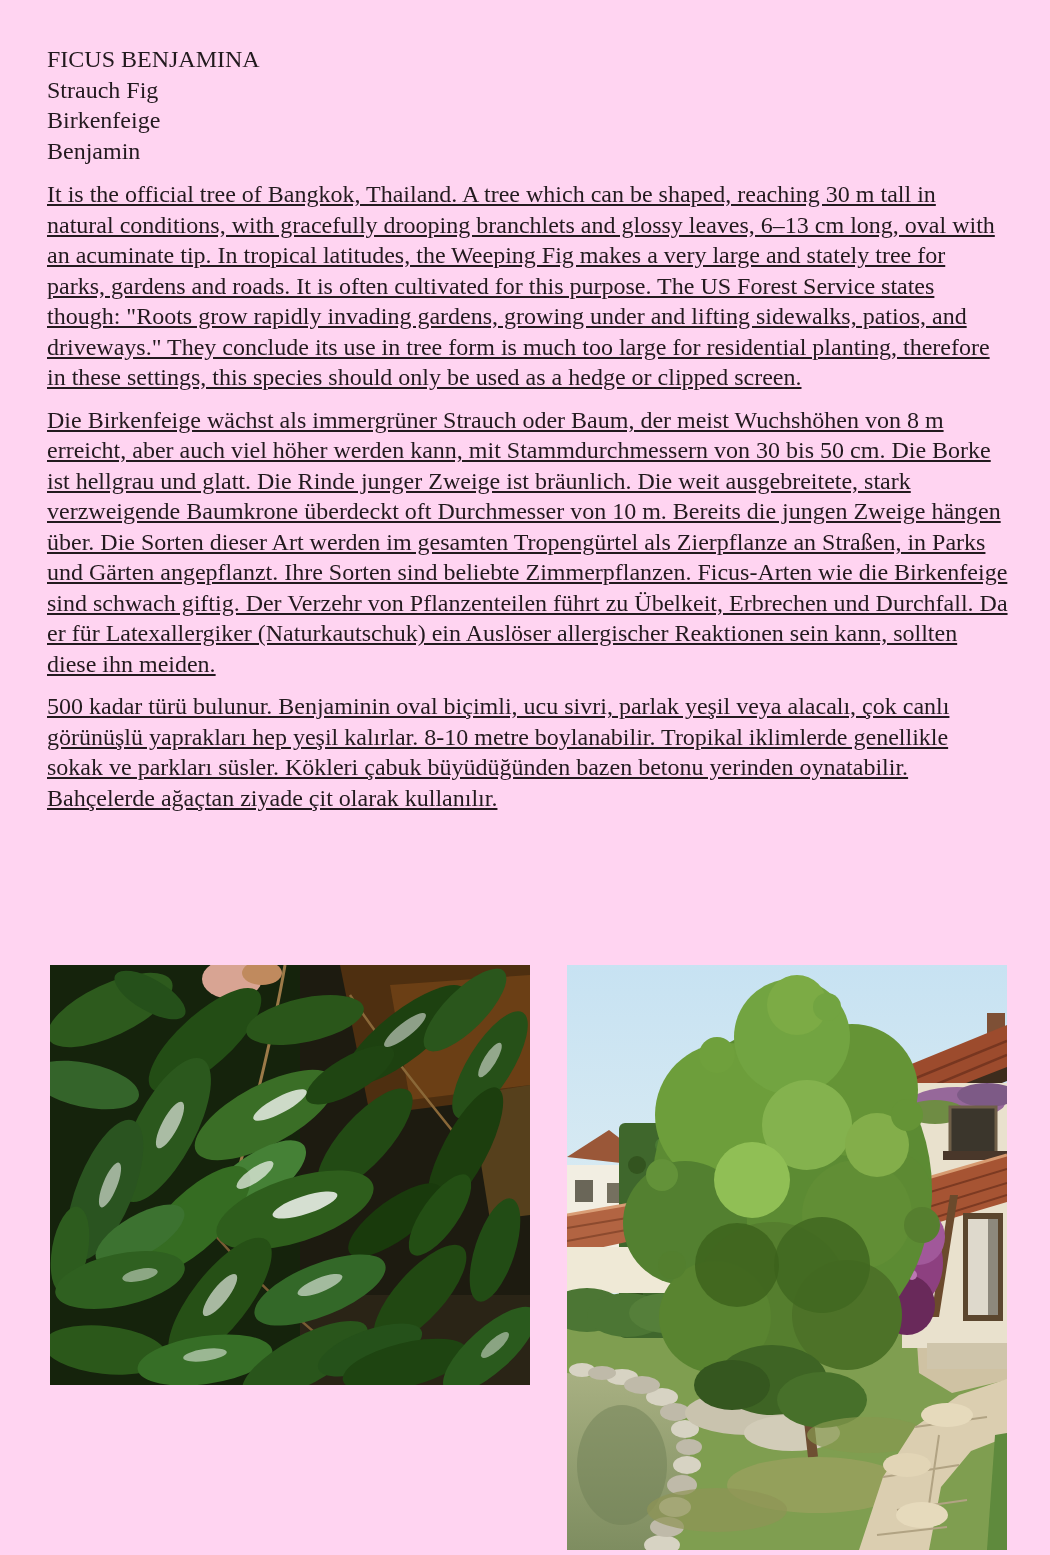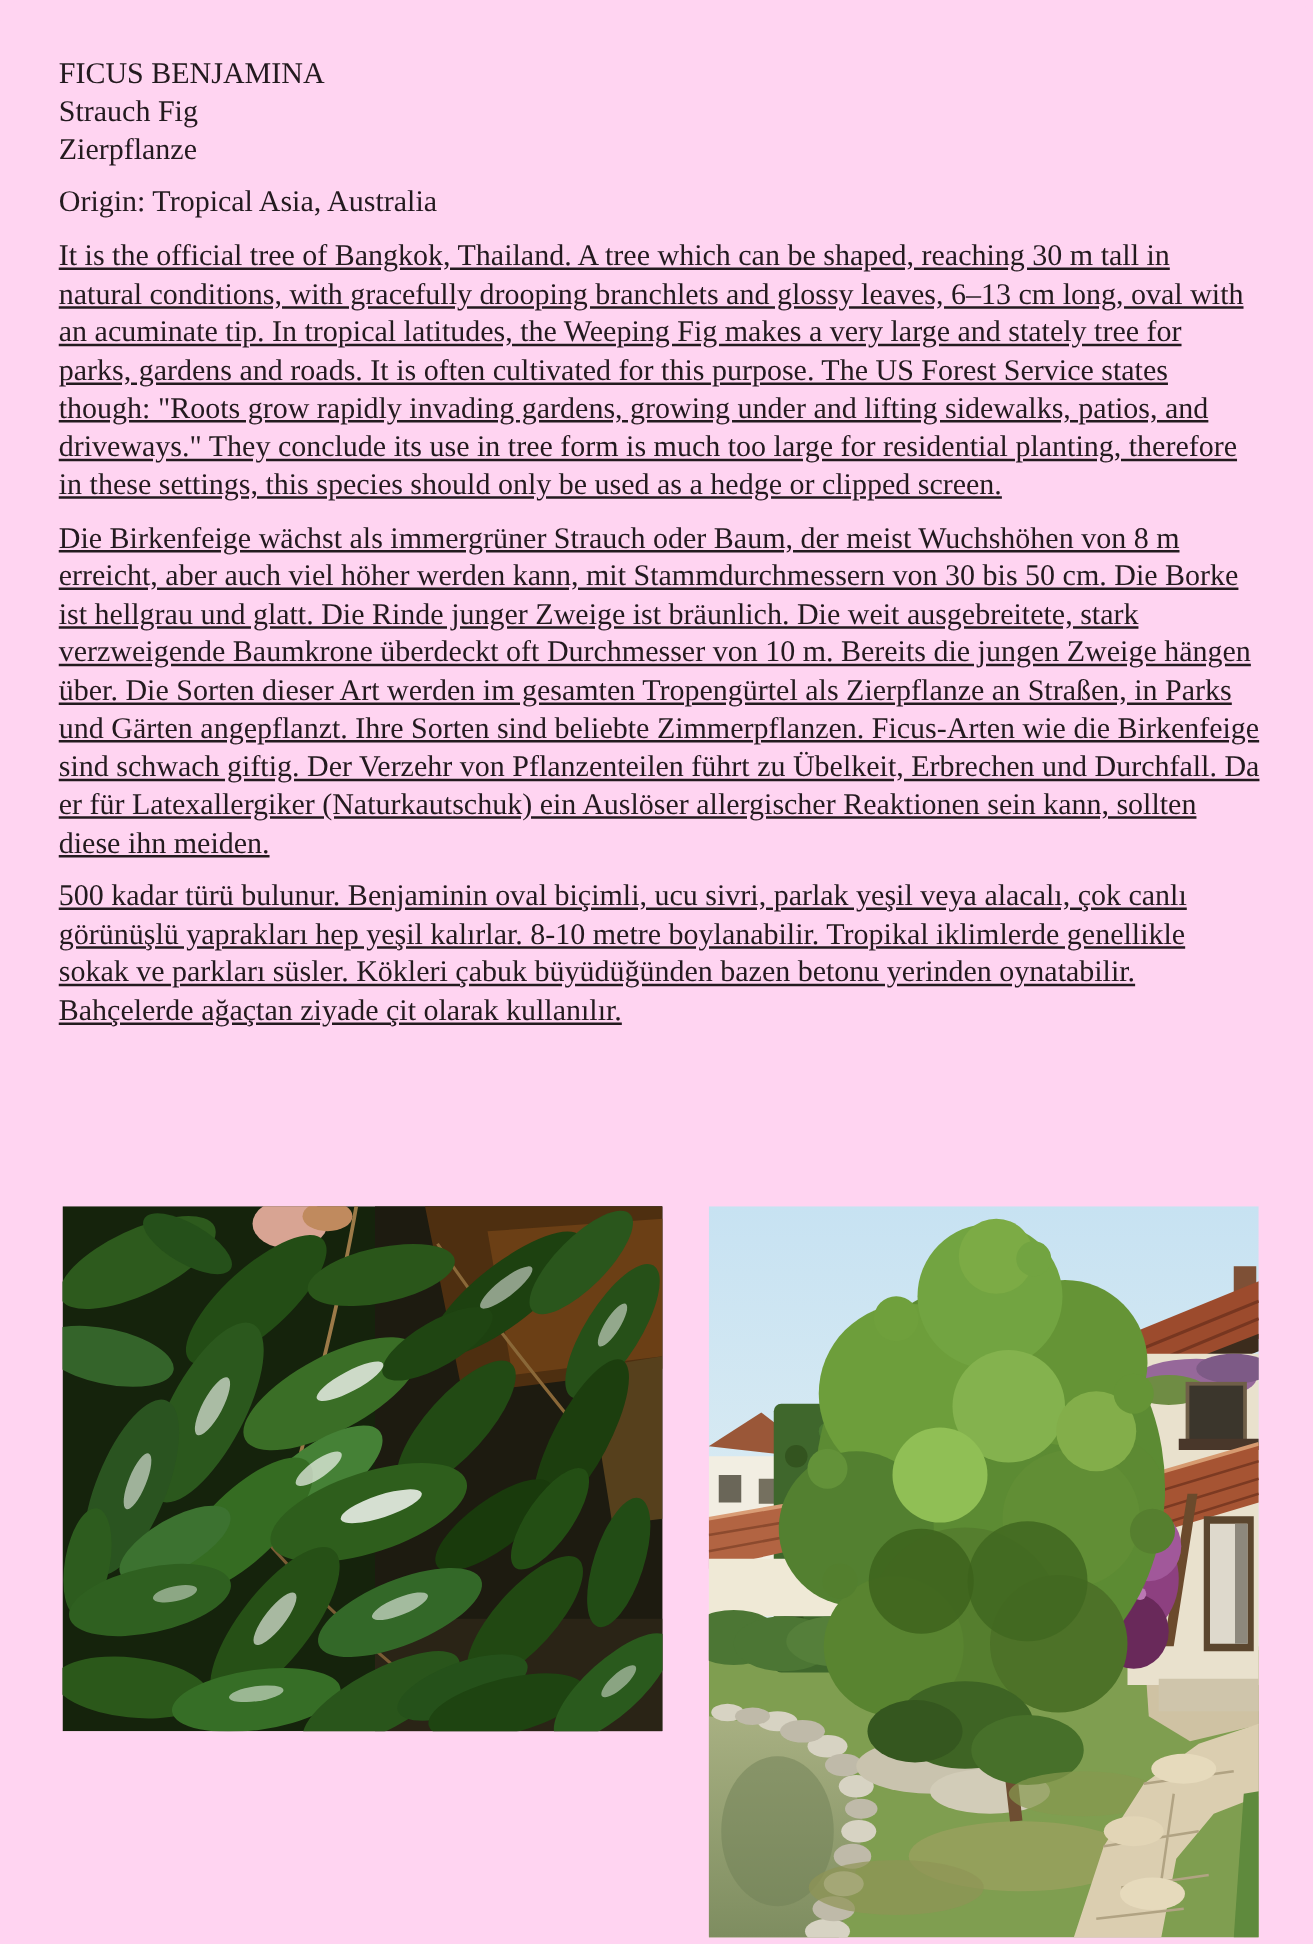--- a/index.html
+++ b/index.html
@@ -21,25 +21,25 @@
   .photo svg{display:block;}
 </style>
 </head>
 <body style="background: rgb(255, 212, 241);">
 
 <div class="page" style="background: rgb(255, 212, 241); color: rgb(35, 26, 31); border-radius: 19px;">
 
   <div class="title-block">
     <div class="line">FICUS BENJAMINA</div>
     <div class="line">Strauch Fig</div>
-    <div class="line">Zierpflanze</div>
+    <div class="line">Birkenfeige</div>
+    <div class="line">Benjamin</div>
   </div>
 
   <div class="info-block">
-    <div class="line">Origin: Tropical Asia, Australia</div>
   </div>
 
   <p class="para">It is the official tree of Bangkok, Thailand. A tree which can be shaped, reaching 30 m tall in natural conditions, with gracefully drooping branchlets and glossy leaves, 6–13 cm long, oval with an acuminate tip. In tropical latitudes, the Weeping Fig makes a very large and stately tree for parks, gardens and roads. It is often cultivated for this purpose. The US Forest Service states though: "Roots grow rapidly invading gardens, growing under and lifting sidewalks, patios, and driveways." They conclude its use in tree form is much too large for residential planting, therefore in these settings, this species should only be used as a hedge or clipped screen.</p>
   <p class="para">Die Birkenfeige wächst als immergrüner Strauch oder Baum, der meist Wuchshöhen von 8 m erreicht, aber auch viel höher werden kann, mit Stammdurchmessern von 30 bis 50 cm. Die Borke ist hellgrau und glatt. Die Rinde junger Zweige ist bräunlich. Die weit ausgebreitete, stark verzweigende Baumkrone überdeckt oft Durchmesser von 10 m. Bereits die jungen Zweige hängen über. Die Sorten dieser Art werden im gesamten Tropengürtel als Zierpflanze an Straßen, in Parks und Gärten angepflanzt. Ihre Sorten sind beliebte Zimmerpflanzen. Ficus-Arten wie die Birkenfeige sind schwach giftig. Der Verzehr von Pflanzenteilen führt zu Übelkeit, Erbrechen und Durchfall. Da er für Latexallergiker (Naturkautschuk) ein Auslöser allergischer Reaktionen sein kann, sollten diese ihn meiden.</p>
   <p class="para">500 kadar türü bulunur. Benjaminin oval biçimli, ucu sivri, parlak yeşil veya alacalı, çok canlı görünüşlü yaprakları hep yeşil kalırlar. 8-10 metre boylanabilir. Tropikal iklimlerde genellikle sokak ve parkları süsler. Kökleri çabuk büyüdüğünden bazen betonu yerinden oynatabilir. Bahçelerde ağaçtan ziyade çit olarak kullanılır.</p>
 
   <div class="photos">
 
     <div class="photo">
       <svg width="480" height="420" viewBox="0 0 480 420">

